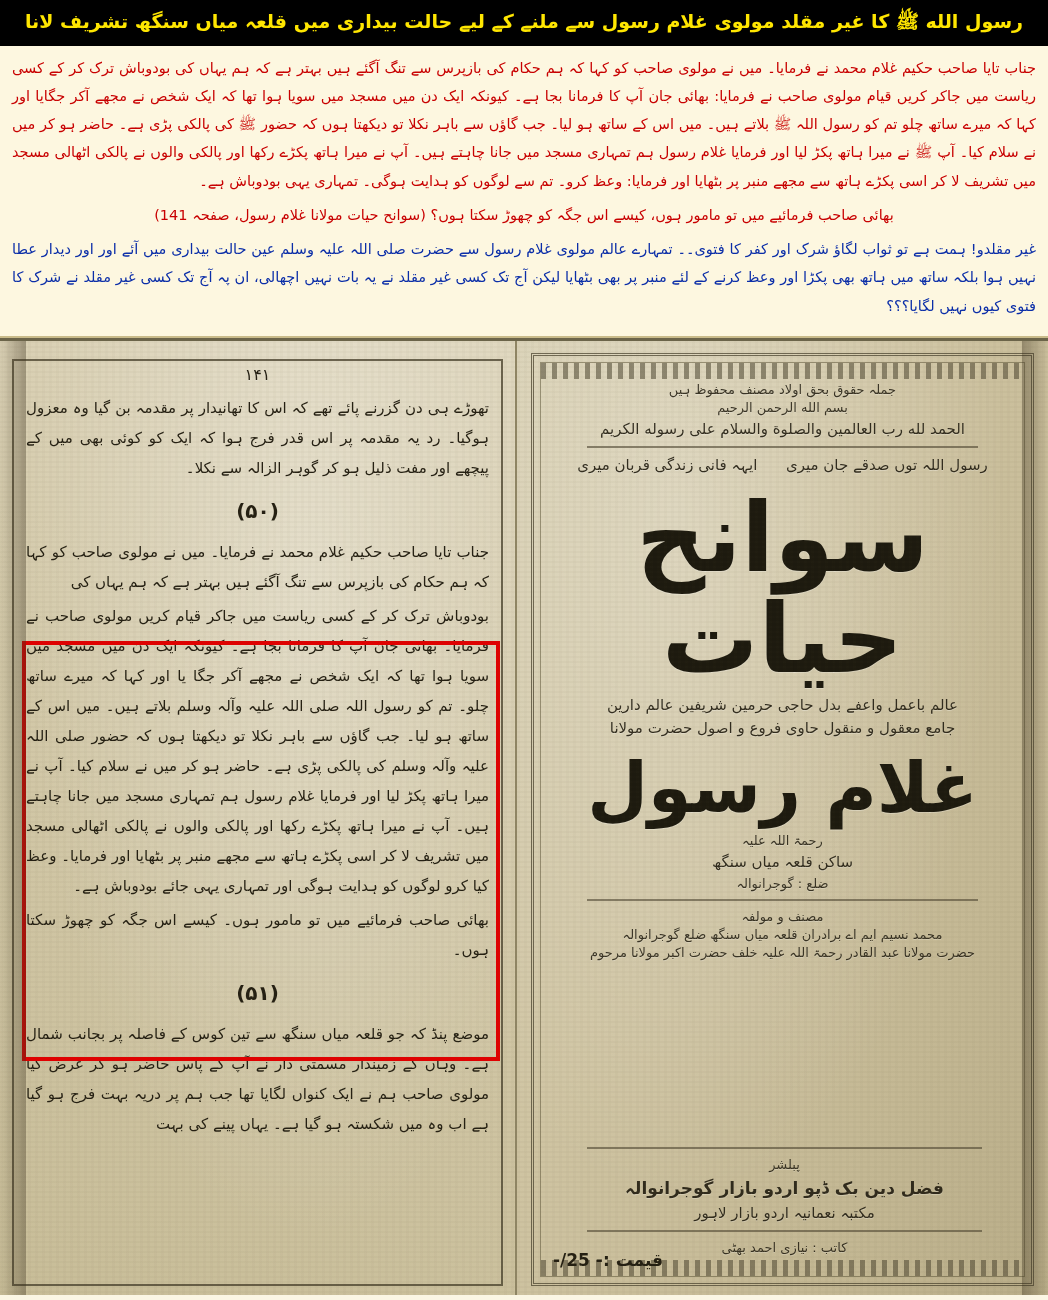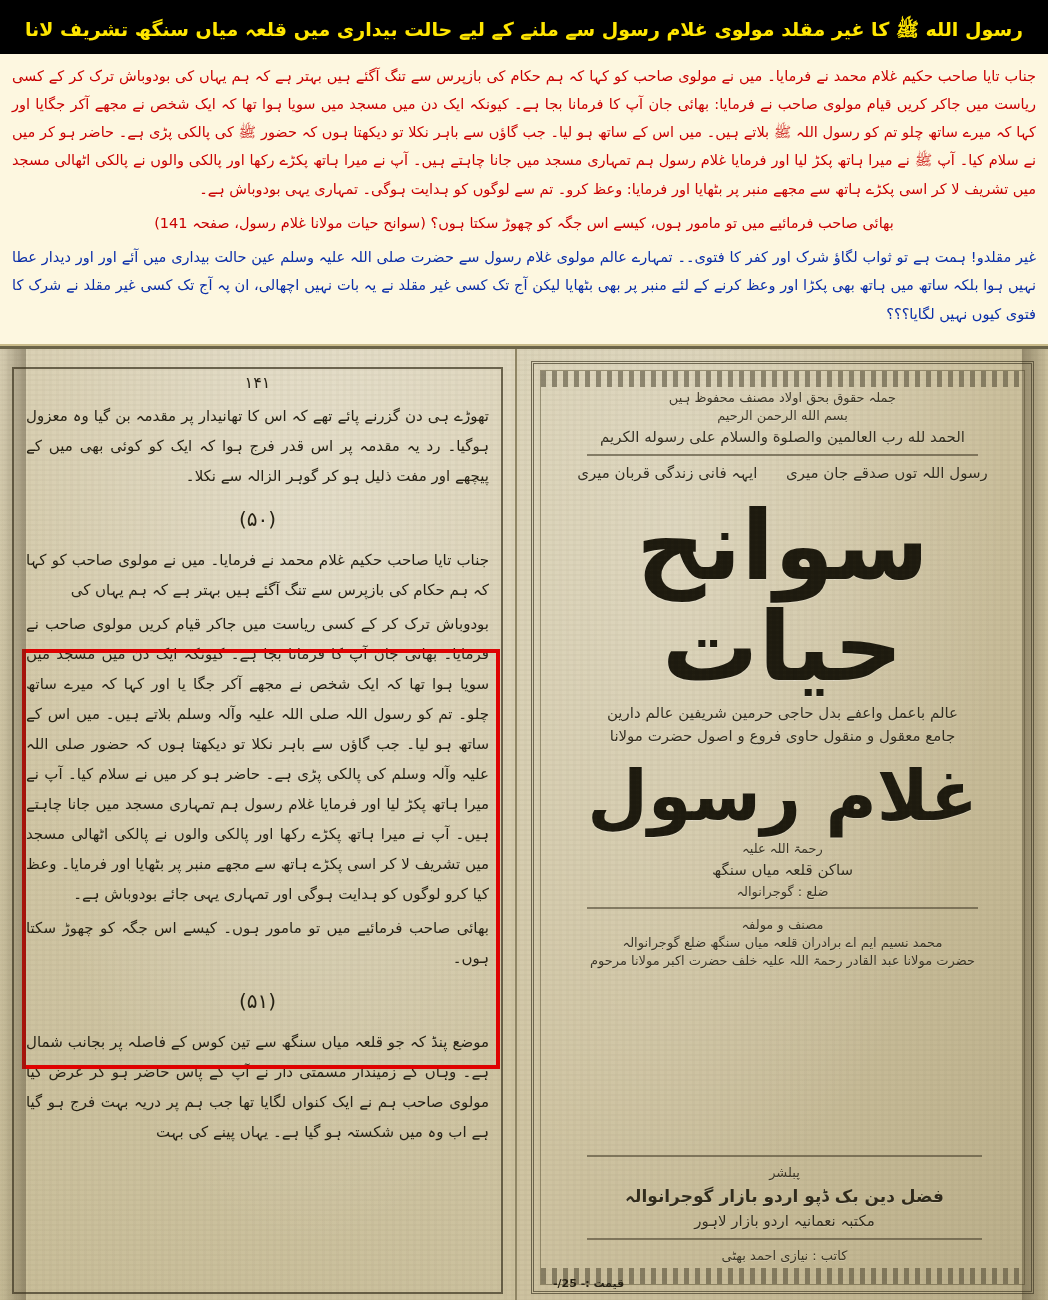--- a/index.html
+++ b/index.html
@@ -22,21 +22,21 @@
   }
 
   
   .banner {
     background: #000000;
     color: #ffe600;
     text-align: center;
     font-size: 19px;
     font-weight: bold;
     direction: rtl;
-    padding: 16px 10px 10px 10px;
+    padding: 8px 10px 10px 10px;
     line-height: 1.45;
     letter-spacing: 0.2px;
     box-sizing: border-box;
   }
 
   
   .textblock {
     background: #fdf7e0;
     direction: rtl;
     padding: 8px 12px 10px 12px;
@@ -160,22 +160,22 @@
     margin: 8px 40px;
     opacity: 0.6;
   }
   .footer-stack {
     position: absolute;
     left: 30px; right: 26px; bottom: 40px;
   }
   .price {
     position: absolute;
     left: 36px;
-    bottom: 16px;
-    font-size: 11px;
+    bottom: 28px;
+    font-size: 17px;
     font-weight: bold;
     color: #241f12;
     direction: rtl;
   }
 
   
   .body-frame {
     position: absolute;
     left: 12px; right: 12px; top: 18px; bottom: 12px;
     border: 2px solid #4c4530;
@@ -196,21 +196,21 @@
     direction: rtl;
     text-align: justify;
     color: #241f12;
     font-size: 15px;
     line-height: 2.0;
   }
   .body-col p { margin: 0 0 4px 0; }
   .section-num {
     text-align: center;
     font-size: 20px;
-    font-weight: normal;
+    font-weight: bold;
     margin: 8px 0 6px 0;
   }
   .highlight-box {
     position: absolute;
     left: 22px;
     top: 300px;
     width: 478px;
     height: 420px;
     border: 4px solid #e20000;
     box-sizing: border-box;

